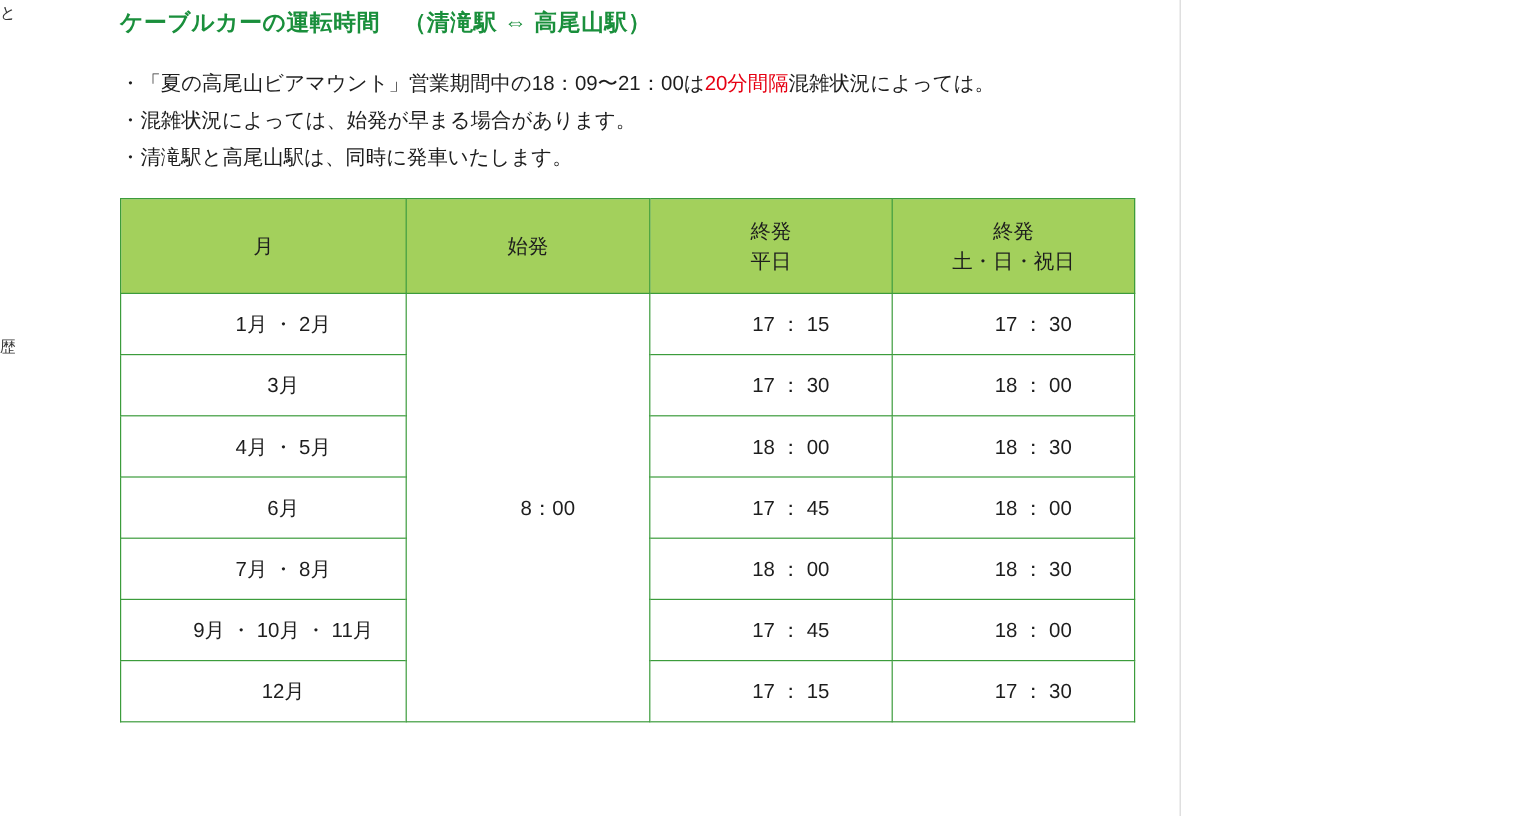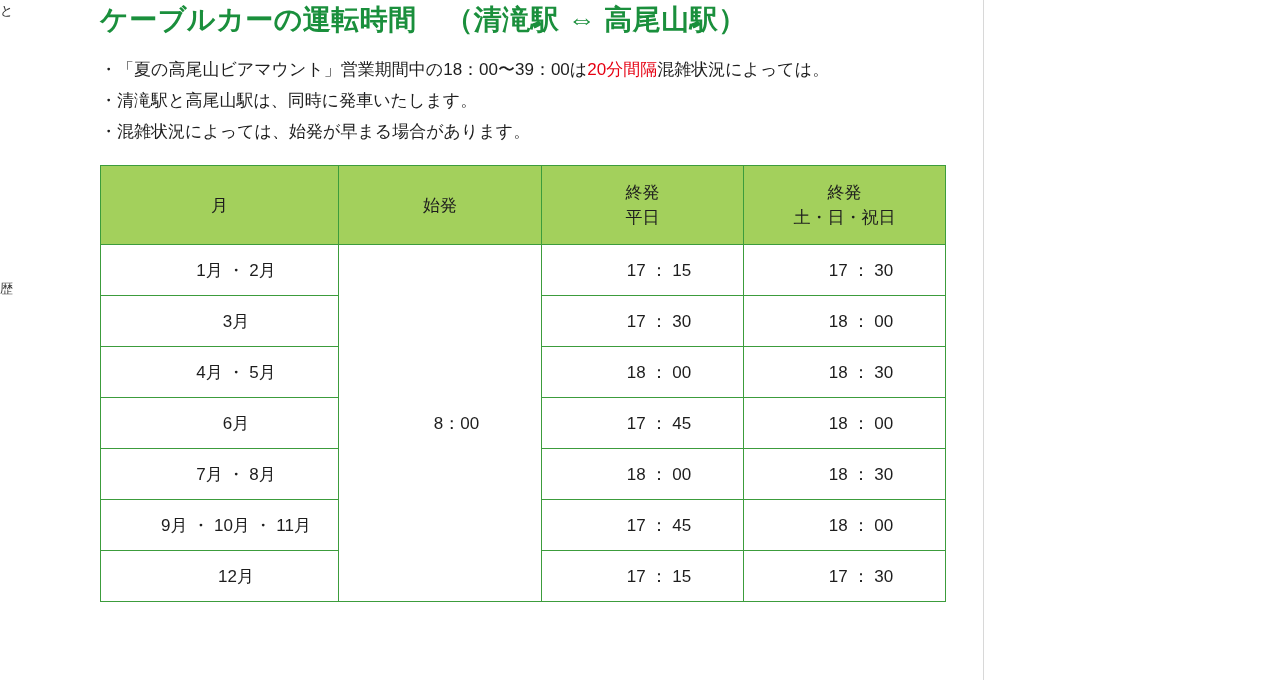--- a/index.html
+++ b/index.html
@@ -48,21 +48,21 @@
   .content {
     position: absolute;
     left: 100px;
     top: 0;
     width: 865px;
   }
 
   h1.title {
     margin: 0;
     padding: 0 0 0 0;
-    font-size: 28px;
+    font-size: 19px;
     line-height: 40px;
     font-weight: bold;
     color: #1a8f3c;
     letter-spacing: 0.5px;
     white-space: nowrap;
   }
 
   ul.notes {
     list-style: none;
     margin: 14px 0 0 0;
@@ -125,23 +125,23 @@
   <div class="edge-frag top">と</div>
   <div class="edge-frag mid">歴</div>
 
   <div class="right-rule"></div>
 
   <div class="content">
 
     <h1 class="title">ケーブルカーの運転時間　（清滝駅 ⇔ 高尾山駅）</h1>
 
     <ul class="notes">
-      <li><span>・「夏の高尾山ビアマウント」営業期間中の18：00〜39：00は</span><span class="hl">20分間隔</span><span>混雑状況によっては。</span></li>
+      <li><span>・「夏の高尾山ビアマウント」営業期間中の18：09〜21：00は</span><span class="hl">20分間隔</span><span>混雑状況によっては。</span></li>
+      <li><span>・混雑状況によっては、始発が早まる場合があります。</span></li>
       <li><span>・清滝駅と高尾山駅は、同時に発車いたします。</span></li>
-      <li><span>・混雑状況によっては、始発が早まる場合があります。</span></li>
     </ul>
 
     <table class="schedule">
       <colgroup>
         <col class="c1">
           <col class="c2">
           <col class="c3">
           <col class="c4">
       </colgroup>
       <thead>

